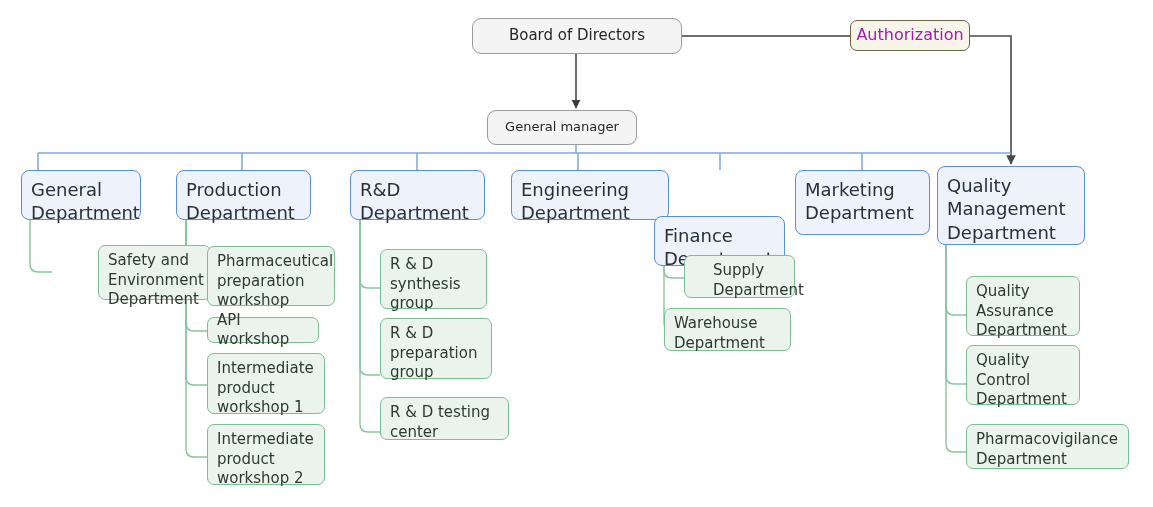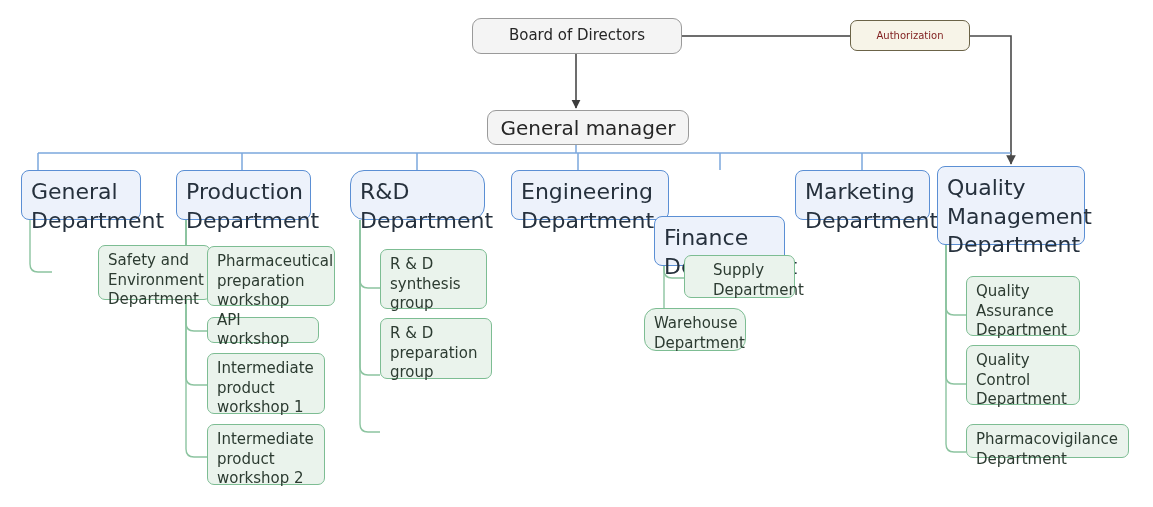--- a/index.html
+++ b/index.html
@@ -37,30 +37,30 @@
     background: #f4f4f4;
     border: 1.3px solid #9a9a9a;
     color: #262626;
     font-size: 15px;
     justify-content: center;
     border-radius: 9px;
   }
   .node-auth {
     background: #f7f4e8;
     border: 1.3px solid #6b6347;
-    color: #7f1d1d;
-    font-size: 10px;
+    color: #a21caf;
+    font-size: 16px;
     justify-content: center;
     border-radius: 7px;
   }
   .node-dept {
     background: #edf2fb;
     border: 1.2px solid #5b8fd4;
     color: #26313d;
-    font-size: 22px;
+    font-size: 18px;
     align-items: flex-start;
     padding-top: 7px;
     border-radius: 8px;
   }
   .node-sub {
     background: #eaf3ec;
     border: 1.1px solid #7dbd93;
     color: #2c3b31;
     font-size: 15px;
     align-items: flex-start;
@@ -120,50 +120,50 @@
   </svg>
 
   <div class="node node-root" style="left:472px; top:18px; width:210px; height:36px;">
     <span>Board of Directors</span>
   </div>
 
   <div class="node node-auth" style="left:850px; top:20px; width:120px; height:31px;">
     <span>Authorization</span>
   </div>
 
-  <div class="node node-root" style="left:487px; top:110px; width:202px; height:35px; font-size:20px;">
+  <div class="node node-root" style="left:487px; top:110px; width:150px; height:35px; font-size:13px;">
     <span>General manager</span>
   </div>
 
   <div class="node node-dept" style="left:21px; top:170px; width:120px; height:50px;">
     <span>General
 Department</span>
   </div>
 
   <div class="node node-dept" style="left:176px; top:170px; width:135px; height:50px;">
     <span>Production
 Department</span>
   </div>
 
-  <div class="node node-dept" style="left:350px; top:170px; width:135px; height:50px;border-radius:14px;">
+  <div class="node node-dept" style="left:350px; top:170px; width:135px; height:50px;">
     <span>R&amp;D
 Department</span>
   </div>
 
   <div class="node node-dept" style="left:511px; top:170px; width:158px; height:50px;">
     <span>Engineering
 Department</span>
   </div>
 
   <div class="node node-dept" style="left:654px; top:170px; width:131px; height:50px;margin-top:46px;">
     <span>Finance
 Department</span>
   </div>
 
-  <div class="node node-dept" style="left:795px; top:170px; width:135px; height:50px;">
+  <div class="node node-dept" style="left:795px; top:170px; width:135px; height:65px;">
     <span>Marketing
 Department</span>
   </div>
 
   <div class="node node-dept" style="left:937px; top:166px; width:148px; height:79px;">
     <span>Quality
 Management
 Department</span>
   </div>
 
@@ -195,38 +195,42 @@
   <div class="node node-sub" style="left:380px; top:249px; width:107px; height:60px;">
     <span>R &amp; D
 synthesis
 group</span>
   </div>
   <div class="node node-sub" style="left:380px; top:318px; width:112px; height:61px;">
     <span>R &amp; D
 preparation
 group</span>
   </div>
+  <div class="node node-sub" style="left:380px; top:397px; width:129px; height:43px;">
+    <span>R &amp; D testing
+center</span>
+  </div>
 
   <div class="node node-sub" style="left:684px; top:255px; width:111px; height:43px;padding-left:28px;">
     <span>Supply
 Department</span>
   </div>
-  <div class="node node-sub" style="left:644px; top:308px; width:102px; height:43px;border-radius:12px;">
+  <div class="node node-sub" style="left:664px; top:308px; width:127px; height:43px;">
     <span>Warehouse
 Department</span>
   </div>
 
   <div class="node node-sub" style="left:966px; top:276px; width:114px; height:60px;">
     <span>Quality
 Assurance
 Department</span>
   </div>
   <div class="node node-sub" style="left:966px; top:345px; width:114px; height:60px;">
     <span>Quality
 Control
 Department</span>
   </div>
-  <div class="node node-sub" style="left:966px; top:424px; width:163px; height:34px;">
+  <div class="node node-sub" style="left:966px; top:424px; width:163px; height:45px;">
     <span>Pharmacovigilance
 Department</span>
   </div>
 
 </div>
 
 </body></html>

